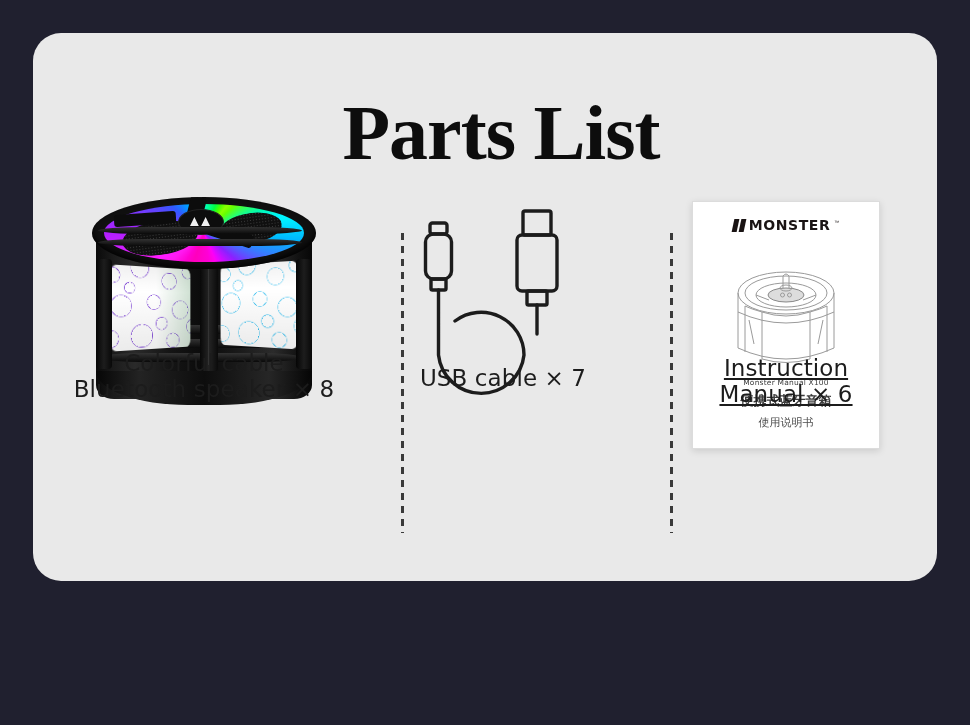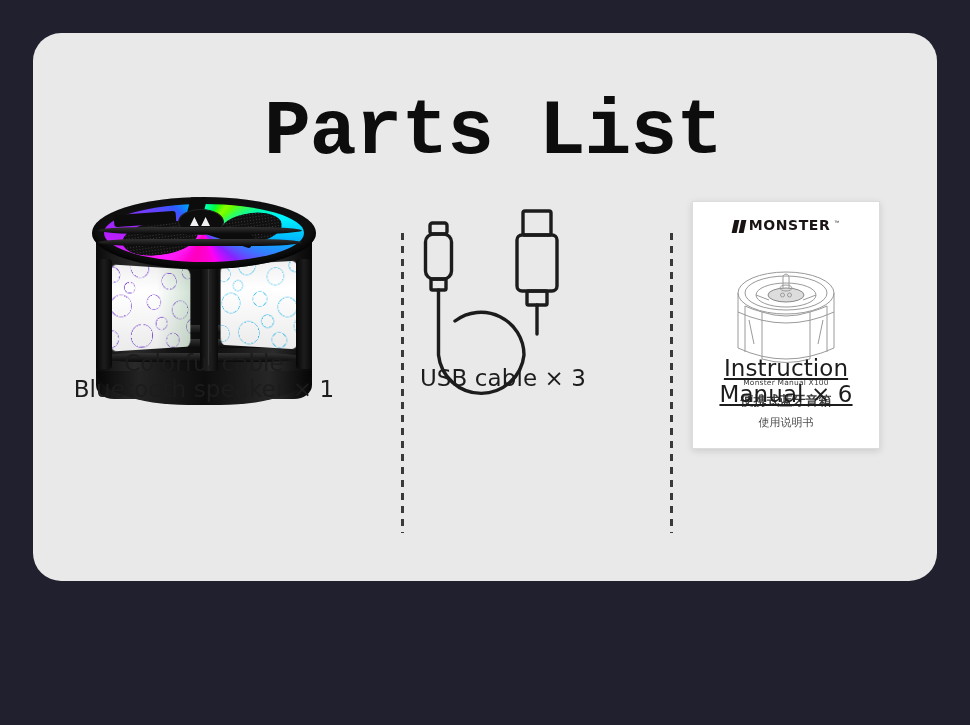--- a/index.html
+++ b/index.html
@@ -24,28 +24,28 @@
     width: 904px;
     height: 548px;
     background: #e9e9e9;
     border-radius: 28px;
   }
 
   
   .title {
     position: absolute;
     top: 55px;
-    left: 8px;
+    left: 16px;
     width: 100%;
     text-align: center;
     font-size: 78px;
     font-weight: 700;
     letter-spacing: -1px;
     color: #0d0d0d;
-    font-family: Liberation Mono, monospace;
+    font-family: Liberation Serif, serif;
   }
 
   
   .items {
     position: absolute;
     top: 160px;
     left: 0;
     width: 100%;
     height: 370px;
   }
@@ -288,21 +288,21 @@
     height: 248px;
     background: #fff;
     border: 1px solid #dcdcdc;
     box-shadow: 0 2px 7px rgba(0,0,0,.13);
   }
   .manual-logo {
     position: absolute;
     left: 0; top: 15px;
     width: 100%;
     display: flex;
-    align-items: flex-end;
+    align-items: center;
     justify-content: center;
     gap: 4px;
   }
   .logo-bars {
     display: flex;
     gap: 2px;
   }
   .logo-bars i {
     display: block;
     width: 5px;
@@ -401,21 +401,21 @@
             <div class="hub"></div>
             <div class="hub-logo"></div>
           </div>
 
           <div class="rib rib-a"></div>
           <div class="rib rib-b"></div>
         </div>
       </div>
       <div class="caption cap-speaker">
         <div>Colorful cable</div>
-        <div>Bluetooth speaker × 1</div>
+        <div>Bluetooth speaker × 8</div>
       </div>
     </div>
 
     <div class="col col-cable">
       <div class="art">
         <svg class="cable-svg" width="180" height="215" viewBox="0 0 180 215">
           <g fill="none" stroke="#1c1c1c" stroke-width="3.4" stroke-linejoin="round" stroke-linecap="round">
 
             <rect x="17" y="20" width="17" height="11" rx="2.5"></rect>
             <rect x="12.5" y="31" width="26" height="45" rx="8"></rect>
@@ -427,21 +427,21 @@
 
             <path d="M25.5 87 L25.5 152
                      A 43 43 0 0 0 111 152
                      A 43 43 0 0 0 42 118"></path>
 
             <path d="M124 102 L124 131"></path>
           </g>
         </svg>
       </div>
       <div class="caption cap-cable">
-        <div>USB cable × 3</div>
+        <div>USB cable × 7</div>
       </div>
     </div>
 
     <div class="col col-manual">
       <div class="art">
         <div class="manual">
 
           <div class="manual-logo">
             <span class="logo-bars">
               <i></i>

